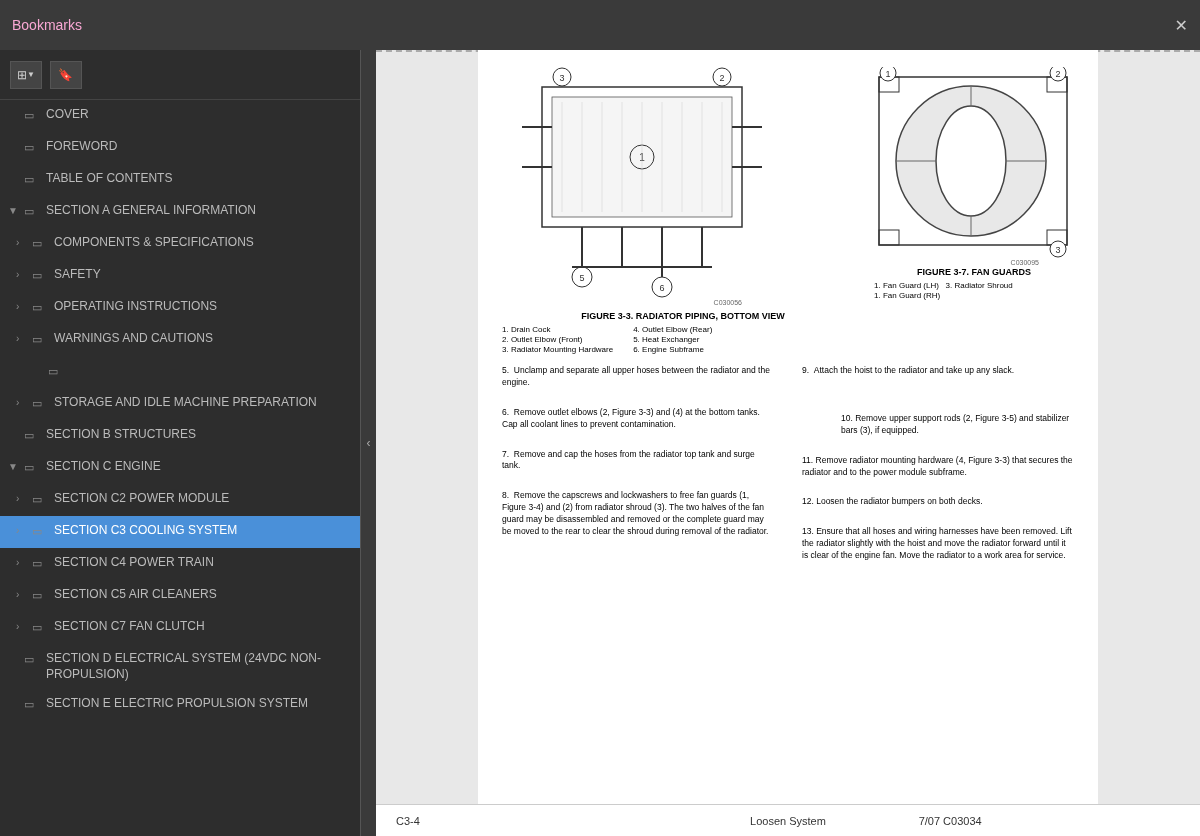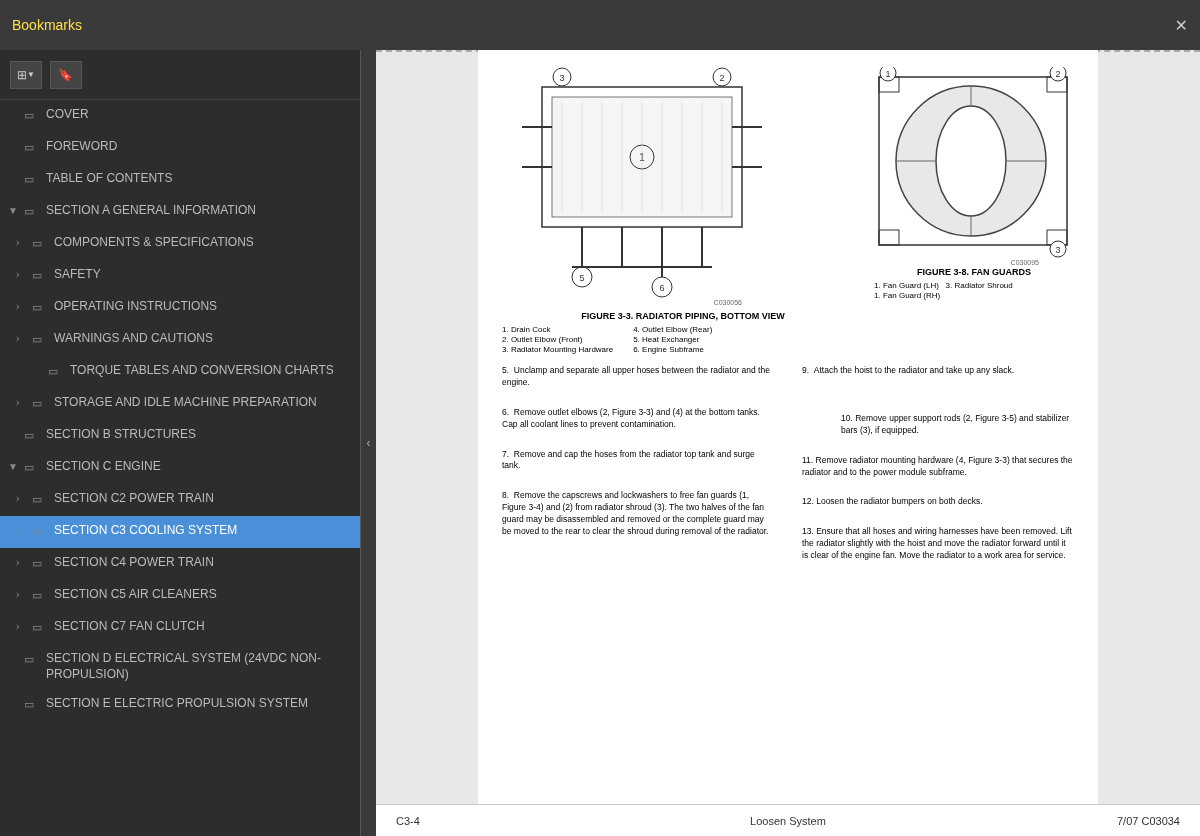--- a/index.html
+++ b/index.html
@@ -33,40 +33,40 @@
 
     
     .content { flex: 1; background: #fff; display: flex; flex-direction: column; overflow: hidden; }
     .content-page { flex: 1; overflow: hidden; position: relative; background: #e8e8e8; display: flex; align-items: center; justify-content: center; }
     .page-content { background: #fff; width: 620px; height: 760px; position: relative; padding: 20px 24px; overflow: hidden; }
 
     
     .footer { height: 32px; background: #fff; border-top: 1px solid #ccc; display: flex; align-items: center; padding: 0 20px; font-size: 11px; color: #333; }
     .footer-left { flex: 1; }
     .footer-center { flex: 1; text-align: center; }
-    .footer-right { flex: 1; text-align: right; }
+    .footer-right { flex: 1; }
 
     
     .diagram-area { display: flex; gap: 10px; margin-bottom: 8px; }
     .diagram-left { flex: 1; }
     .diagram-right { flex: 0 0 200px; }
     .fig-caption { font-size: 9px; text-align: center; font-weight: bold; margin-bottom: 4px; }
     .fig-labels { font-size: 8px; }
     .fig-labels div { margin-bottom: 1px; }
     .text-col { display: flex; gap: 28px; }
     .text-col-left { flex: 1; }
     .text-col-right { flex: 1; }
   </style>
 </head>
 <body>
 
 <div class="main" style="display:flex; flex-direction:column; height:836px;">
 
   <div class="top-bar">
-    <span style="color:#fde047; font-size:14px; flex:1;">Bookmarks</span>
+    <span style="color:#f9a8d4; font-size:14px; flex:1;">Bookmarks</span>
     <span style="color:#ccc; font-size:16px; cursor:pointer;">✕</span>
   </div>
 
   <div style="display:flex; flex:1; overflow:hidden;">
 
     <div class="sidebar">
 
       <div class="sidebar-toolbar">
         <div class="toolbar-btn">
           <span>⊞</span>
@@ -114,41 +114,40 @@
             <span class="item-label">OPERATING INSTRUCTIONS</span>
           </div>
           <div class="nav-item level-1">
             <span class="chevron">›</span>
             <span class="bookmark-icon">▭</span>
             <span class="item-label">WARNINGS AND CAUTIONS</span>
           </div>
           <div class="nav-item level-2">
             <span class="chevron"></span>
             <span class="bookmark-icon">▭</span>
-            <span class="item-label">TORQUE TABLES AND CONVERSION CHARTS</span>
           </div>
           <div class="nav-item level-1">
             <span class="chevron">›</span>
             <span class="bookmark-icon">▭</span>
             <span class="item-label">STORAGE AND IDLE MACHINE PREPARATION</span>
           </div>
           <div class="nav-item level-0">
             <span class="chevron"></span>
             <span class="bookmark-icon">▭</span>
             <span class="item-label">SECTION B STRUCTURES</span>
           </div>
           <div class="nav-item level-0">
             <span class="chevron">▼</span>
             <span class="bookmark-icon">▭</span>
             <span class="item-label">SECTION C ENGINE</span>
           </div>
           <div class="nav-item level-1">
             <span class="chevron">›</span>
             <span class="bookmark-icon">▭</span>
-            <span class="item-label">SECTION C2 POWER TRAIN</span>
+            <span class="item-label">SECTION C2 POWER MODULE</span>
           </div>
           <div class="nav-item level-1 active">
             <span class="chevron">›</span>
             <span class="bookmark-icon">▭</span>
             <span class="item-label">SECTION C3 COOLING SYSTEM</span>
           </div>
           <div class="nav-item level-1">
             <span class="chevron">›</span>
             <span class="bookmark-icon">▭</span>
             <span class="item-label">SECTION C4 POWER TRAIN</span>
@@ -270,21 +269,21 @@
                 <rect x="173" y="163" width="20" height="15" fill="none" stroke="#333" stroke-width="1"></rect>
 
                 <circle cx="14" cy="6" r="8" fill="white" stroke="#333" stroke-width="1"></circle>
                 <text x="14" y="10" text-anchor="middle" font-size="9" fill="#333">1</text>
                 <circle cx="184" cy="6" r="8" fill="white" stroke="#333" stroke-width="1"></circle>
                 <text x="184" y="10" text-anchor="middle" font-size="9" fill="#333">2</text>
                 <circle cx="184" cy="182" r="8" fill="white" stroke="#333" stroke-width="1"></circle>
                 <text x="184" y="186" text-anchor="middle" font-size="9" fill="#333">3</text>
                 <text x="165" y="198" text-anchor="end" font-size="7" fill="#666">C030095</text>
               </svg>
-              <div class="fig-caption">FIGURE 3-8. FAN GUARDS</div>
+              <div class="fig-caption">FIGURE 3-7. FAN GUARDS</div>
               <div class="fig-labels" style="font-size:8px;">
                 <div>1. Fan Guard (LH)&nbsp;&nbsp;&nbsp;3. Radiator Shroud</div>
                 <div>1. Fan Guard (RH)</div>
               </div>
             </div>
           </div>
 
           <div class="text-col" style="margin-top:8px;">
             <div class="text-col-left">
               <div style="font-size:8.5px; line-height:1.4;">5.&nbsp;&nbsp;Unclamp and separate all upper hoses between the radiator and the engine.</div>

